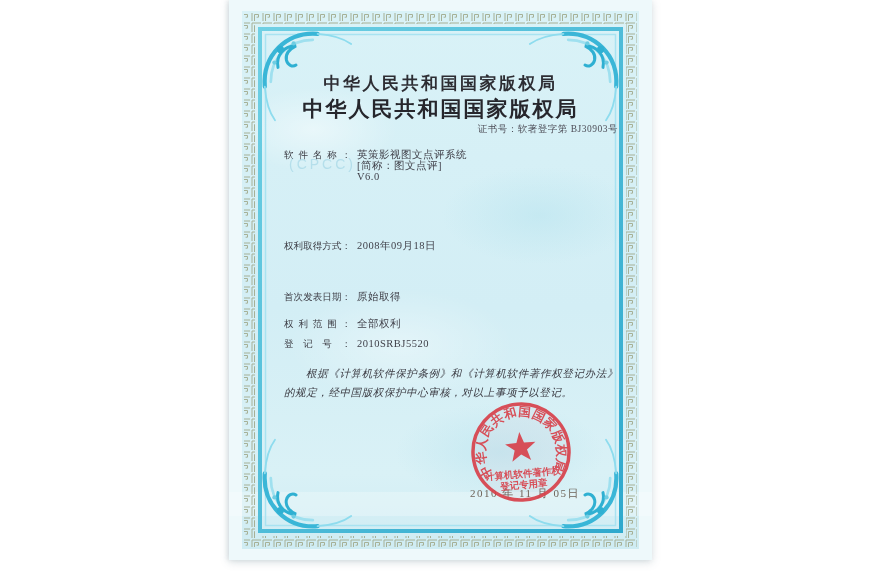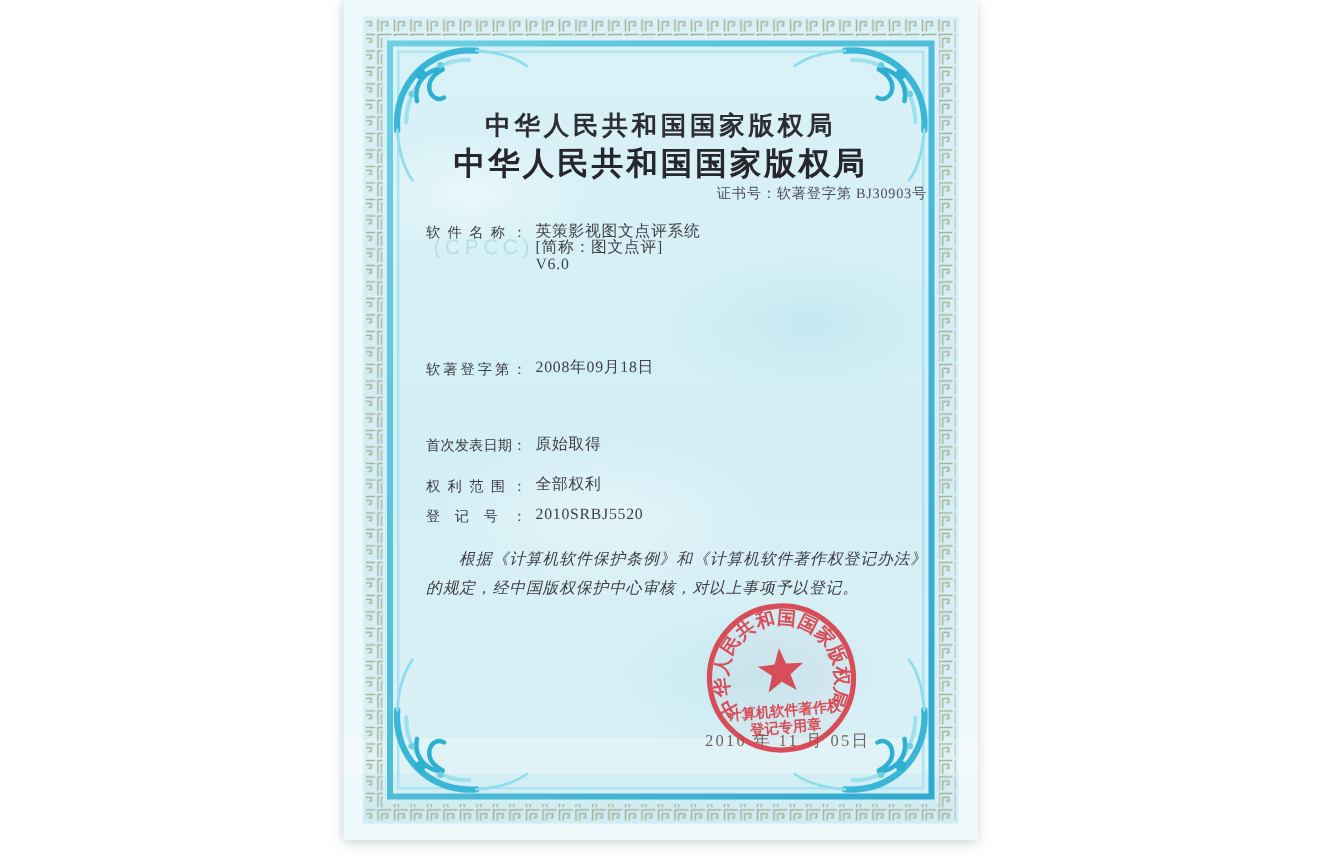--- a/index.html
+++ b/index.html
@@ -112,21 +112,21 @@
     <div class="authority">中华人民共和国国家版权局</div>
     <div class="cert-title">中华人民共和国国家版权局</div>
     <div class="cert-no">证书号：软著登字第 BJ30903号</div>
 
     <div class="row" style="top:149px">
       <span class="lbl">软件名称：</span><span class="val"><span class="ln">英策影视图文点评系统</span><span class="ln">[简称：图文点评]</span><span class="ln">V6.0</span></span>
     </div>
 
 
     <div class="row" style="top:240px">
-      <span class="lbl">软著登字第：</span><span class="val">2008年09月18日</span>
+      <span class="lbl">权利取得方式：</span><span class="val">2008年09月18日</span>
     </div>
 
 
     <div class="row" style="top:291px">
       <span class="lbl">首次发表日期：</span><span class="val">原始取得</span>
     </div>
 
     <div class="row" style="top:318px">
       <span class="lbl">权利范围：</span><span class="val">全部权利</span>
     </div>

